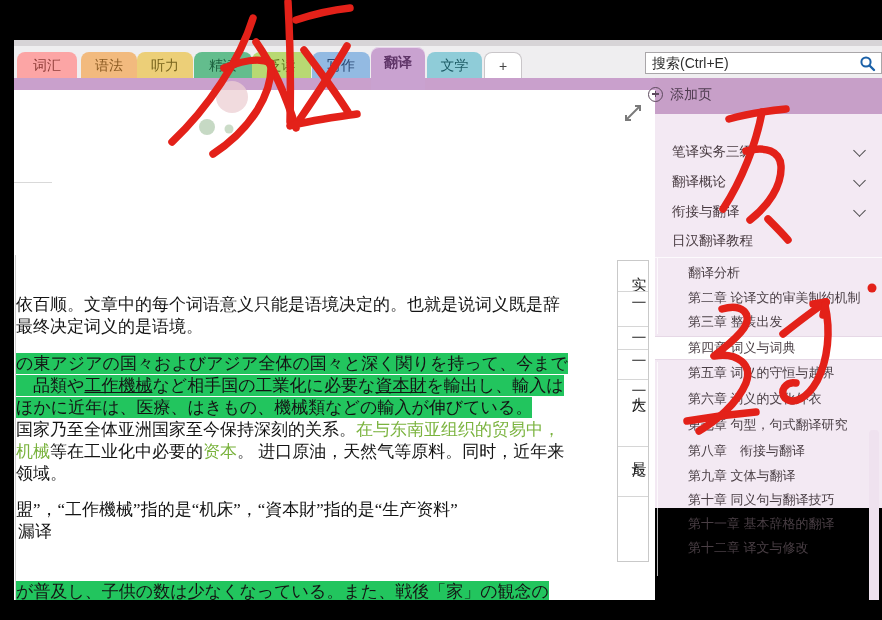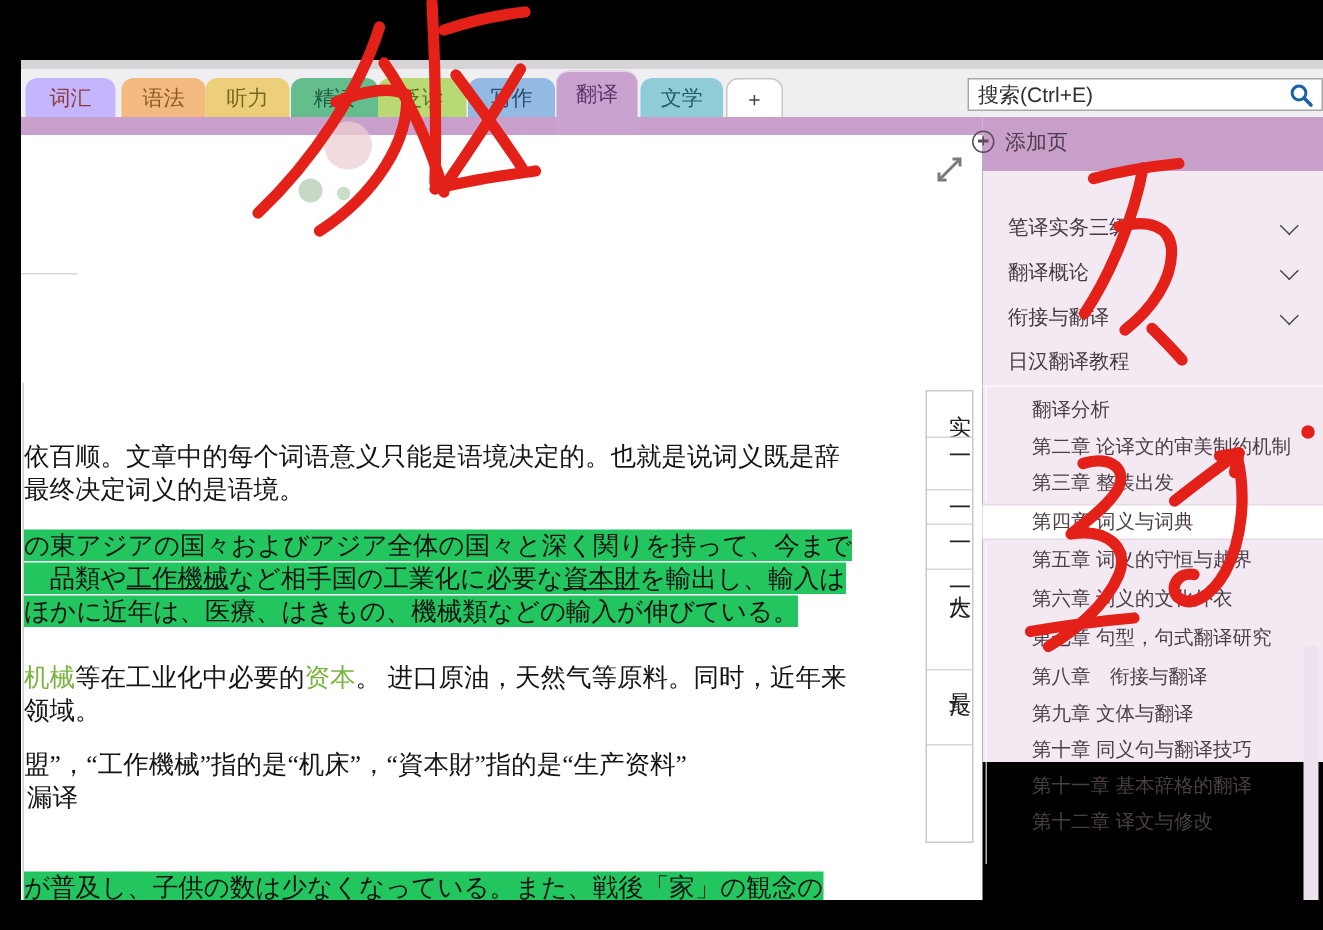--- a/index.html
+++ b/index.html
@@ -4,21 +4,21 @@
 <style>
   html,body{margin:0;padding:0;background:#000;}
   #stage{position:relative;width:882px;height:620px;overflow:hidden;background:#000;
          font-family:"Liberation Sans","DejaVu Sans",sans-serif;}
   
   .titlebar{position:absolute;left:14px;top:40px;width:868px;height:6px;background:#d7d4d7;}
   .tabstrip-bg{position:absolute;left:14px;top:46px;width:868px;height:32px;background:#efeef0;}
   .purple-band{position:absolute;left:14px;top:78px;width:868px;height:12px;background:#c9a0cc;}
   .tab{position:absolute;top:52px;height:26px;line-height:26px;text-align:center;
        font-size:14px;border-radius:8px 8px 0 0;white-space:nowrap;cursor:default;z-index:3;}
-  .tab.sel{top:47px;height:43px;line-height:30px;z-index:4;box-shadow:inset 0 1px 0 rgba(255,255,255,.55);}
+  .tab.sel{top:47px;height:43px;line-height:30px;z-index:4;box-shadow:inset 0 1px 0 rgba(255,255,255,.55);font-weight:bold;}
   .tab.addtab{border:1px solid #c9c6c9;border-bottom:none;box-sizing:border-box;}
   .searchbox{position:absolute;left:645px;top:52px;width:237px;height:22px;background:#fff;
              border:1px solid #a9a6a9;box-sizing:border-box;z-index:3;}
   .searchbox .ph{position:absolute;left:6px;top:2px;font-size:14px;color:#2f2f2f;}
   
   .content{position:absolute;left:14px;top:90px;width:641px;height:510px;background:#fff;}
   .divider-sm{position:absolute;left:0px;top:92px;width:38px;height:1px;background:#d9d9d9;}
   .left-edge{position:absolute;left:1px;top:165px;width:1px;height:430px;background:#cfcfcf;}
   .ln{position:absolute;font-family:"Liberation Serif","DejaVu Serif",serif;font-size:17px;
       line-height:21px;white-space:pre;color:#141414;}
@@ -57,21 +57,21 @@
 </style>
 </head>
 <body>
 
 <div id="stage">
 
   <div class="titlebar"></div>
   <div class="tabstrip-bg"></div>
   <div class="purple-band"></div>
 
-  <div class="tab" style="left: 17px; width: 60px; background: #c4b5fd; color: rgb(142, 60, 56);">词汇</div>
+  <div class="tab" style="left: 17px; width: 60px; background: #fca5a5; color: rgb(142, 60, 56);">词汇</div>
   <div class="tab" style="left: 81px; width: 56px; background: rgb(242, 186, 126); color: rgb(138, 90, 34);">语法</div>
   <div class="tab" style="left: 137px; width: 56px; background: rgb(236, 207, 120); color: rgb(122, 102, 30);">听力</div>
   <div class="tab" style="left: 194px; width: 58px; background: rgb(99, 189, 141); color: rgb(27, 94, 61);">精读</div>
   <div class="tab" style="left: 252px; width: 59px; background: rgb(184, 217, 115); color: rgb(92, 113, 29);">泛读</div>
   <div class="tab" style="left: 312px; width: 58px; background: rgb(147, 186, 226); color: rgb(43, 75, 118);">写作</div>
   <div class="tab sel" style="left: 371px; width: 54px; background: rgb(201, 162, 208); color: rgb(95, 53, 104);">翻译</div>
   <div class="tab" style="left: 427px; width: 55px; background: rgb(143, 204, 216); color: rgb(30, 92, 102);">文学</div>
   <div class="tab addtab" style="left: 484px; width: 38px; background: rgb(255, 255, 255); color: rgb(68, 68, 68);">+</div>
 
   <div class="searchbox">
@@ -91,20 +91,21 @@
     <div class="divider-sm"></div>
     <div class="left-edge"></div>
 
     <div class="ln" style="left:2px;top:204px">依百顺。文章中的每个词语意义只能是语境决定的。也就是说词义既是辞</div>
     <div class="ln" style="left:2px;top:226px">最终决定词义的是语境。</div>
 
     <div class="ln hl" style="left:2px;top:263px">の東アジアの国々およびアジア全体の国々と深く関りを持って、今まで</div>
     <div class="ln hl" style="left:2px;top:285px"><span>　品類や</span><span class="u">工作機械</span><span>など相手国の工業化に必要な</span><span class="u">資本財</span><span>を輸出し、輸入は</span></div>
     <div class="ln hl" style="left:2px;top:307px">ほかに近年は、医療、はきもの、機械類などの輸入が伸びている。</div>
 
+    <div class="ln" style="left:2px;top:329px"><span>国家乃至全体亚洲国家至今保持深刻的关系。</span><span class="grn">在与东南亚组织的贸易中，</span></div>
     <div class="ln" style="left:2px;top:351px"><span class="grn">机械</span><span>等在工业化中必要的</span><span class="grn">资本</span><span>。 进口原油，天然气等原料。同时，近年来</span></div>
     <div class="ln" style="left:2px;top:373px">领域。</div>
 
     <div class="ln" style="left:2px;top:409px">盟”，“工作機械”指的是“机床”，“資本財”指的是“生产资料”</div>
     <div class="ln" style="left:4px;top:431px">漏译</div>
 
     <div class="ln hl" style="left:2px;top:491px">が普及し、子供の数は少なくなっている。また、戦後「家」の観念の</div>
 
     <div class="strip">
       <div class="cell" style="height:31px">实</div>

